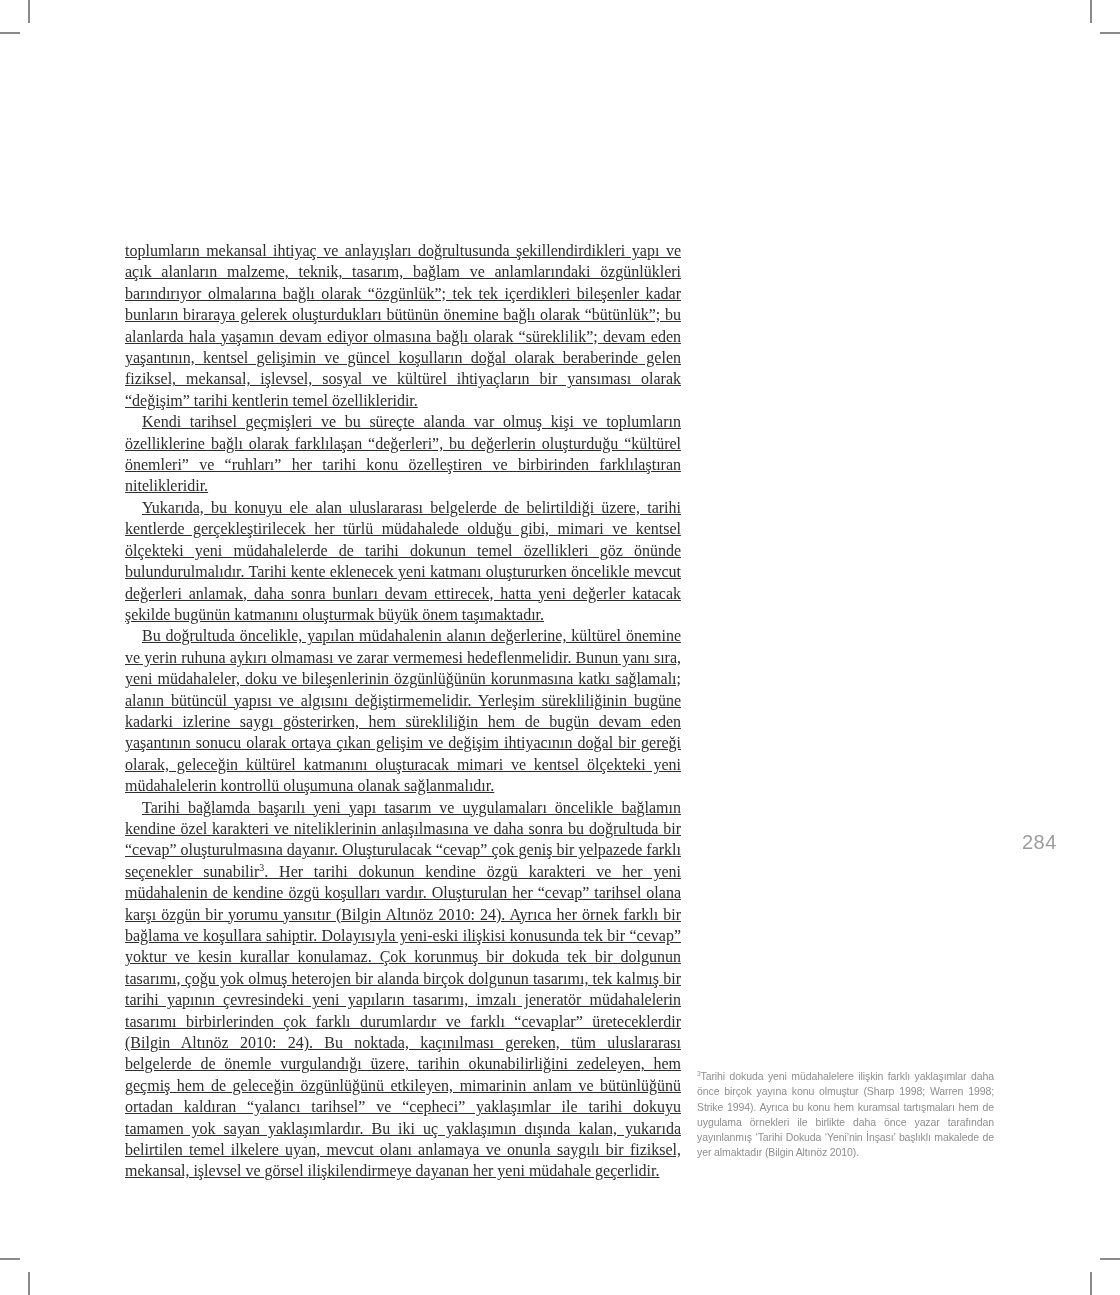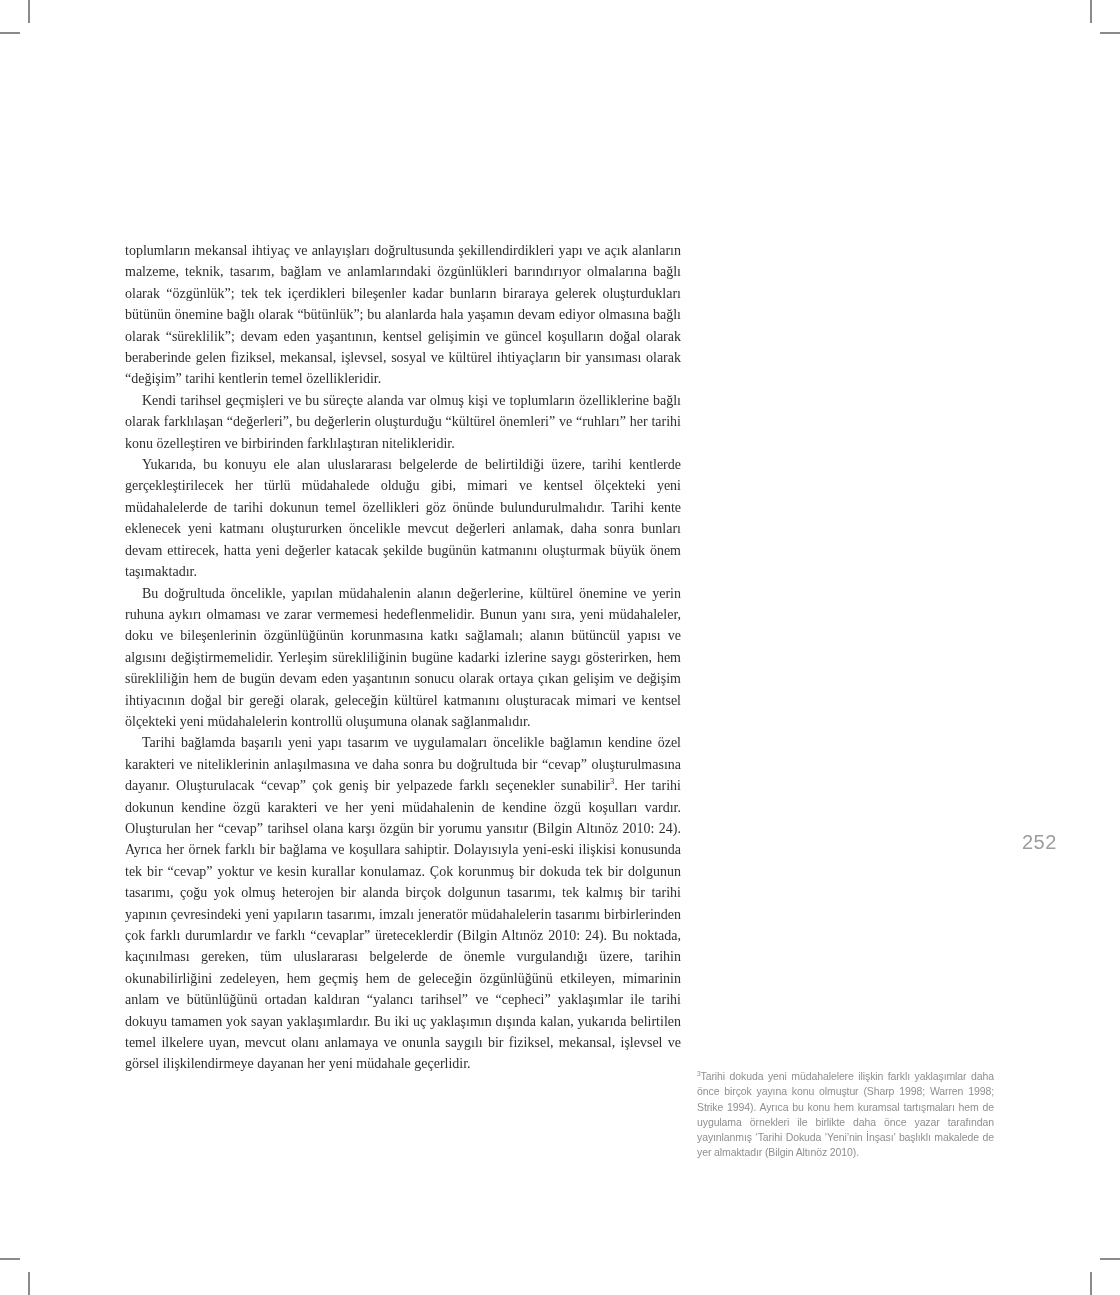--- a/index.html
+++ b/index.html
@@ -33,23 +33,24 @@
   .crop.br-v { left: 1090px;top: 1272px;  width: 2px;  height: 23px; }
   .crop.br-h { left: 1100px;top: 1258px;  width: 20px; height: 2px;  }
 
   
   .textblock {
     position: absolute;
     left: 125px;
     top: 240px;
     width: 556px;
     color: #2e2e2e;
-    font-size: 14px;
+    font-size: 16px;
     line-height: 21.4px;
     text-align: justify;
+    text-decoration: underline;
   }
   .textblock p {
     margin: 0;
     padding: 0;
   }
   .textblock p.indent {
     text-indent: 17px;
   }
   .textblock sup, .footnote sup {
     font-size: 0.62em;
@@ -98,17 +99,17 @@
   <div class="crop br-h"></div>
 
   <div class="textblock">
     <p>toplumların mekansal ihtiyaç ve anlayışları doğrultusunda şekillendirdikleri yapı ve açık alanların malzeme, teknik, tasarım, bağlam ve anlamlarındaki özgünlükleri barındırıyor olmalarına bağlı olarak “özgünlük”; tek tek içerdikleri bileşenler kadar bunların biraraya gelerek oluşturdukları bütünün önemine bağlı olarak “bütünlük”; bu alanlarda hala yaşamın devam ediyor olmasına bağlı olarak “süreklilik”; devam eden yaşantının, kentsel gelişimin ve güncel koşulların doğal olarak beraberinde gelen fiziksel, mekansal, işlevsel, sosyal ve kültürel ihtiyaçların bir yansıması olarak “değişim” tarihi kentlerin temel özellikleridir.</p>
     <p class="indent">Kendi tarihsel geçmişleri ve bu süreçte alanda var olmuş kişi ve toplumların özelliklerine bağlı olarak farklılaşan “değerleri”, bu değerlerin oluşturduğu “kültürel önemleri” ve “ruhları” her tarihi konu özelleştiren ve birbirinden farklılaştıran nitelikleridir.</p>
     <p class="indent">Yukarıda, bu konuyu ele alan uluslararası belgelerde de belirtildiği üzere, tarihi kentlerde gerçekleştirilecek her türlü müdahalede olduğu gibi, mimari ve kentsel ölçekteki yeni müdahalelerde de tarihi dokunun temel özellikleri göz önünde bulundurulmalıdır. Tarihi kente eklenecek yeni katmanı oluştururken öncelikle mevcut değerleri anlamak, daha sonra bunları devam ettirecek, hatta yeni değerler katacak şekilde bugünün katmanını oluşturmak büyük önem taşımaktadır.</p>
     <p class="indent">Bu doğrultuda öncelikle, yapılan müdahalenin alanın değerlerine, kültürel önemine ve yerin ruhuna aykırı olmaması ve zarar vermemesi hedeflenmelidir. Bunun yanı sıra, yeni müdahaleler, doku ve bileşenlerinin özgünlüğünün korunmasına katkı sağlamalı; alanın bütüncül yapısı ve algısını değiştirmemelidir. Yerleşim sürekliliğinin bugüne kadarki izlerine saygı gösterirken, hem sürekliliğin hem de bugün devam eden yaşantının sonucu olarak ortaya çıkan gelişim ve değişim ihtiyacının doğal bir gereği olarak, geleceğin kültürel katmanını oluşturacak mimari ve kentsel ölçekteki yeni müdahalelerin kontrollü oluşumuna olanak sağlanmalıdır.</p>
     <p class="indent"><span>Tarihi bağlamda başarılı yeni yapı tasarım ve uygulamaları öncelikle bağlamın kendine özel karakteri ve niteliklerinin anlaşılmasına ve daha sonra bu doğrultuda bir “cevap” oluşturulmasına dayanır. Oluşturulacak “cevap” çok geniş bir yelpazede farklı seçenekler sunabilir</span><sup>3</sup><span>. Her tarihi dokunun kendine özgü karakteri ve her yeni müdahalenin de kendine özgü koşulları vardır. Oluşturulan her “cevap” tarihsel olana karşı özgün bir yorumu yansıtır (Bilgin Altınöz 2010: 24). Ayrıca her örnek farklı bir bağlama ve koşullara sahiptir. Dolayısıyla yeni-eski ilişkisi konusunda tek bir “cevap” yoktur ve kesin kurallar konulamaz. Çok korunmuş bir dokuda tek bir dolgunun tasarımı, çoğu yok olmuş heterojen bir alanda birçok dolgunun tasarımı, tek kalmış bir tarihi yapının çevresindeki yeni yapıların tasarımı, imzalı jeneratör müdahalelerin tasarımı birbirlerinden çok farklı durumlardır ve farklı “cevaplar” üreteceklerdir (Bilgin Altınöz 2010: 24). Bu noktada, kaçınılması gereken, tüm uluslararası belgelerde de önemle vurgulandığı üzere, tarihin okunabilirliğini zedeleyen, hem geçmiş hem de geleceğin özgünlüğünü etkileyen, mimarinin anlam ve bütünlüğünü ortadan kaldıran “yalancı tarihsel” ve “cepheci” yaklaşımlar ile tarihi dokuyu tamamen yok sayan yaklaşımlardır. Bu iki uç yaklaşımın dışında kalan, yukarıda belirtilen temel ilkelere uyan, mevcut olanı anlamaya ve onunla saygılı bir fiziksel, mekansal, işlevsel ve görsel ilişkilendirmeye dayanan her yeni müdahale geçerlidir.</span></p>
   </div>
 
-  <div class="pagenum">252</div>
+  <div class="pagenum">284</div>
 
   <div class="footnote"><sup>3</sup><span>Tarihi dokuda yeni müdahalelere ilişkin farklı yaklaşımlar daha önce birçok yayına konu olmuştur (Sharp 1998; Warren 1998; Strike 1994). Ayrıca bu konu hem kuramsal tartışmaları hem de uygulama örnekleri ile birlikte daha önce yazar tarafından yayınlanmış ‘Tarihi Dokuda ‘Yeni’nin İnşası’ başlıklı makalede de yer almaktadır (Bilgin Altınöz 2010).</span></div>
 
 </div>
 
 </body></html>

